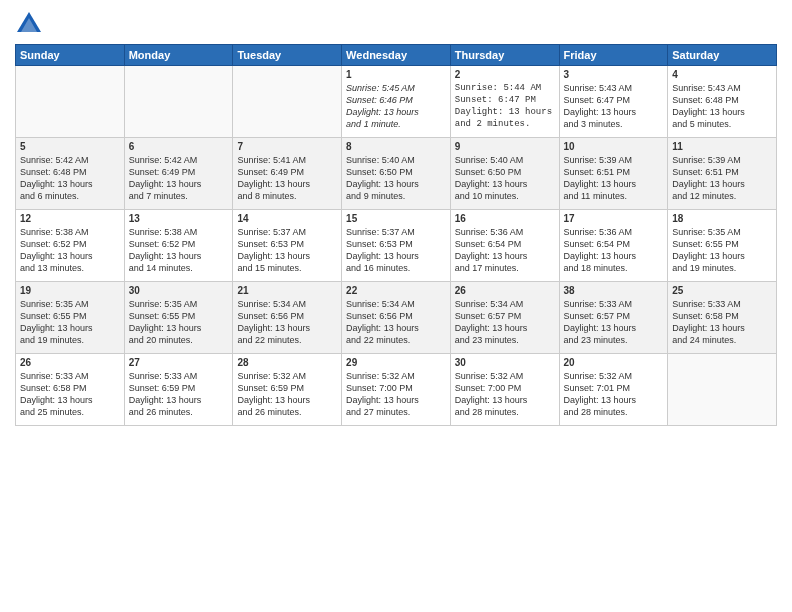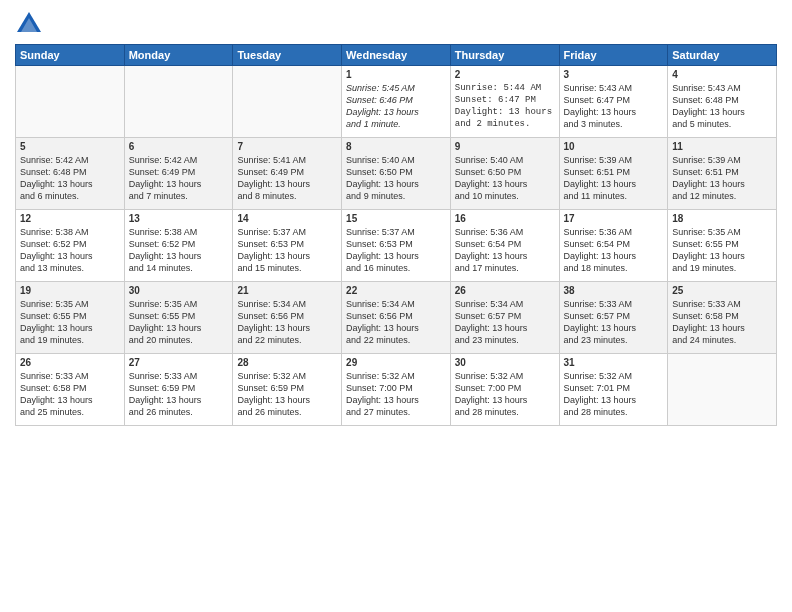--- a/index.html
+++ b/index.html
@@ -339,21 +339,21 @@
 and 27 minutes.</div>
           </td>
           <td>
             <span class="day-num">30</span>
             <div class="cell-content" style="white-space: pre-line;">Sunrise: 5:32 AM
 Sunset: 7:00 PM
 Daylight: 13 hours
 and 28 minutes.</div>
           </td>
           <td>
-            <span class="day-num">31</span>
+            <span class="day-num">20</span>
             <div class="cell-content" style="white-space: pre-line;">Sunrise: 5:32 AM
 Sunset: 7:01 PM
 Daylight: 13 hours
 and 28 minutes.</div>
           </td>
           <td class="empty-cell"></td>
         </tr>
       </tbody>
   </table>
 </div>

